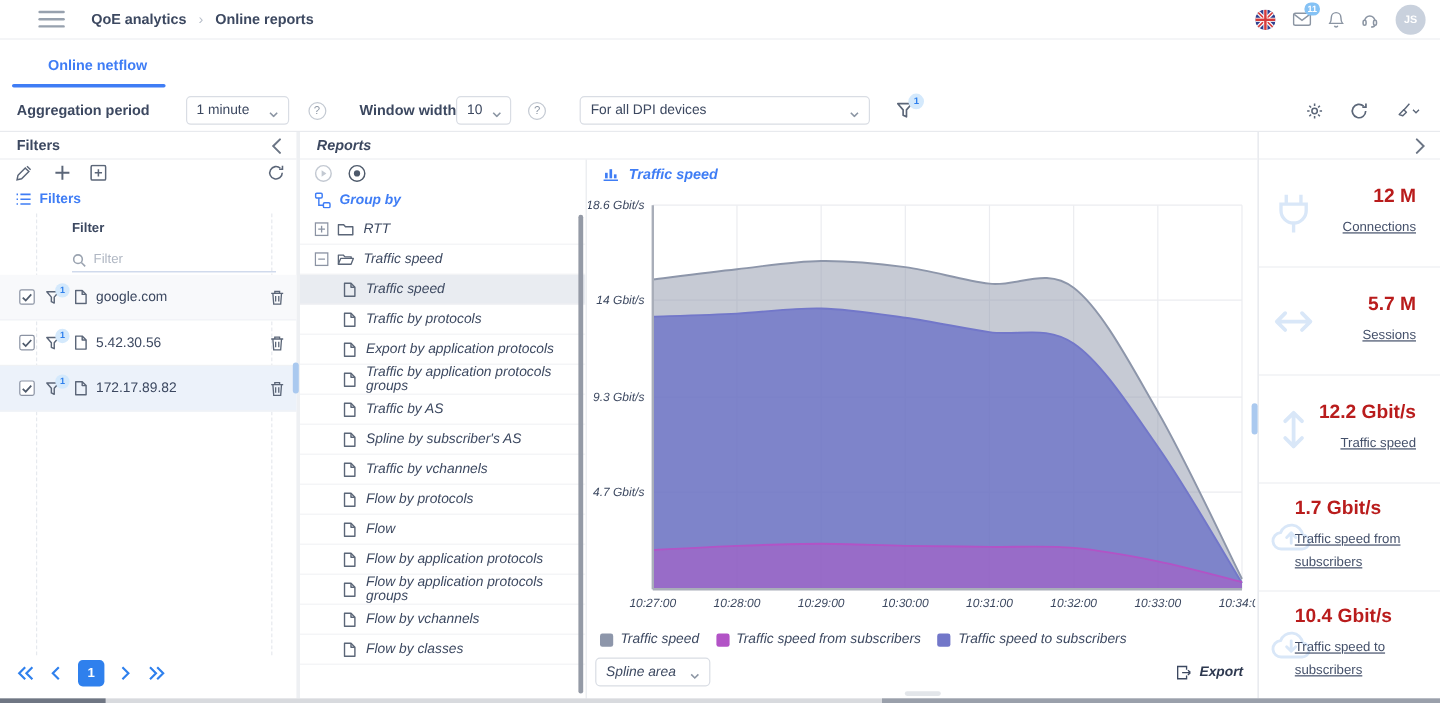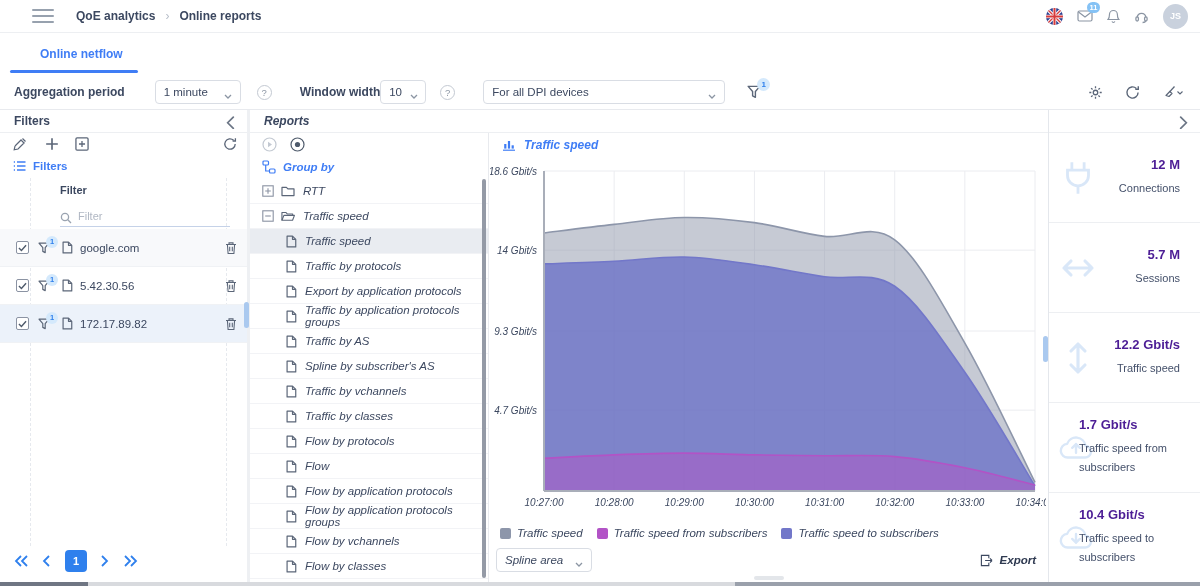--- a/index.html
+++ b/index.html
@@ -110,22 +110,22 @@
 
   
   .metrics-panel { position:absolute; left:1048px; top:0; bottom:0; width:152px; background:#fff;
                    border-left:1px solid #e4e7ec; display:flex; flex-direction:column; }
   .metrics-head { height:23px; border-bottom:1px solid #edeff2; position:relative; flex:none; }
   .mcard { flex:1; position:relative; border-bottom:1px solid #edeff2; }
   .mcard:last-child { border-bottom:none; }
   .micon { position:absolute; left:8px; top:50%; transform:translateY(-50%); width:42px; height:42px; color:#d9e7f8; }
   .mtext { position:absolute; right:20px; top:50%; transform:translateY(-50%); text-align:right; }
   .mtext.wide { left:30px; right:8px; text-align:left; }
-  .mval { font-size:13px; font-weight:bold; color:#4c1d95; }
-  .mlab { font-size:11px; color:#44506a; margin-top:7px; line-height:1.8; }
+  .mval { font-size:16px; font-weight:bold; color:#b91c1c; }
+  .mlab { font-size:11px; color:#44506a; margin-top:7px; line-height:1.8;text-decoration:underline; }
 
   
   .rhandle { position:absolute; width:5px; height:26px; background:#aac9ef; border-radius:3px; cursor:col-resize; }
   .hscroll { position:absolute; left:0; bottom:0; width:100%; height:4px; background:#d8dade; }
   .hthumb1 { position:absolute; left:0; top:0; width:88px; height:4px; background:#6f7683; cursor:pointer; }
   .hthumb2 { position:absolute; left:735px; top:0; right:0; height:4px; background:#9aa0ab; cursor:pointer; }
 </style>
 </head>
 <body>
 
@@ -524,29 +524,20 @@
             </span>
           <span>Traffic by vchannels</span>
         </div>
         <div class="trow leaf">
           <span class="ficon">
               <svg viewBox="0 0 10 12" fill="none" stroke="currentColor" stroke-width="1.1" stroke-linejoin="round">
                 <path d="M1 1 H6 L9 4 V11 H1 Z"></path>
                 <path d="M6 1 V4 H9"></path>
               </svg>
             </span>
-          <span>Traffic by classes</span>
-        </div>
-        <div class="trow leaf">
-          <span class="ficon">
-              <svg viewBox="0 0 10 12" fill="none" stroke="currentColor" stroke-width="1.1" stroke-linejoin="round">
-                <path d="M1 1 H6 L9 4 V11 H1 Z"></path>
-                <path d="M6 1 V4 H9"></path>
-              </svg>
-            </span>
           <span>Flow by protocols</span>
         </div>
         <div class="trow leaf">
           <span class="ficon">
               <svg viewBox="0 0 10 12" fill="none" stroke="currentColor" stroke-width="1.1" stroke-linejoin="round">
                 <path d="M1 1 H6 L9 4 V11 H1 Z"></path>
                 <path d="M6 1 V4 H9"></path>
               </svg>
             </span>
           <span>Flow</span>

